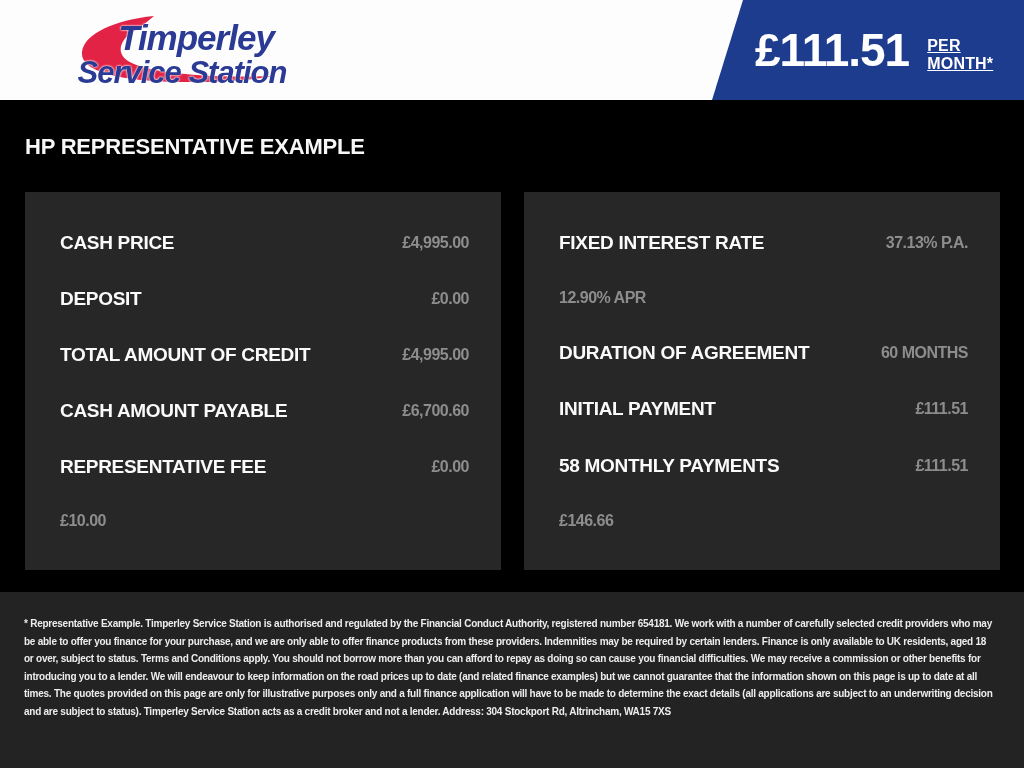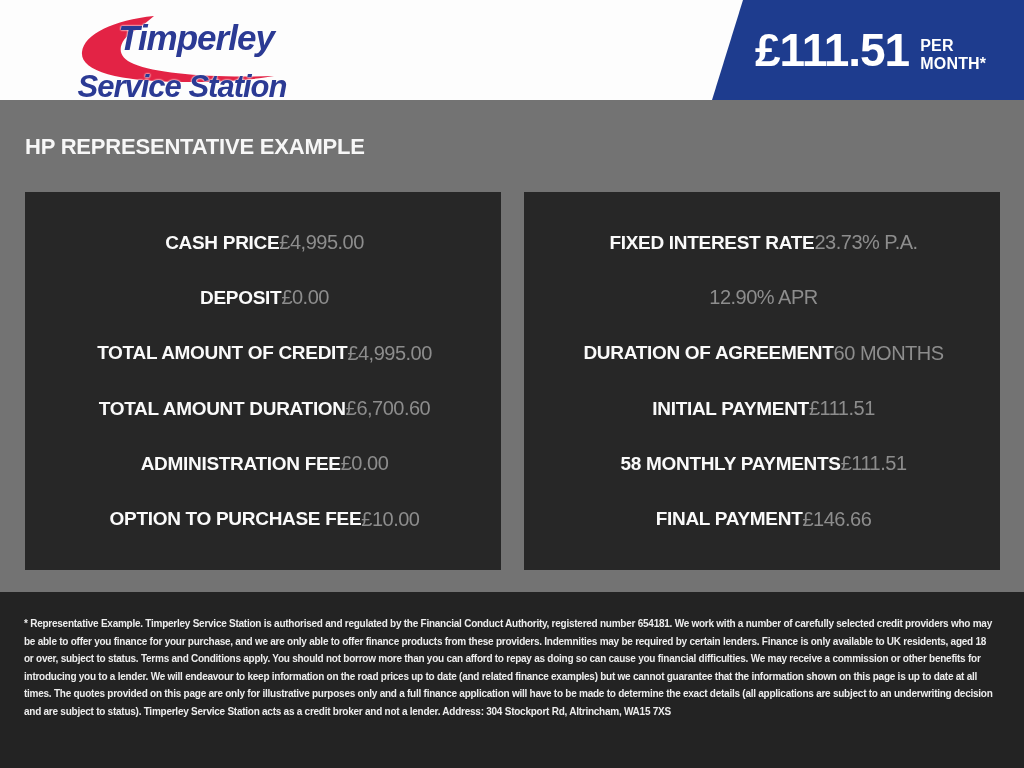--- a/index.html
+++ b/index.html
@@ -23,70 +23,70 @@
     width: 240px; height: 76px;
   }
   .logo svg { position: absolute; top: 0; left: 0; }
   .logo-text {
     position: absolute; top: 6px; left: 0; width: 240px;
     color: #2b3a94; font-weight: bold; font-style: italic;
     text-align: center; line-height: 1.0;
     text-shadow: 0 0 2px #ffffff, 0 0 2px #ffffff;
   }
   .logo-line1 { font-size: 35px; letter-spacing: -1px; display: block; padding-left: 28px; }
-  .logo-line2 { font-size: 31px; letter-spacing: -1px; display: block; margin-top: 16px; }
+  .logo-line2 { font-size: 31px; letter-spacing: -1px; display: block; margin-top: 2px; }
 
   .price-ribbon {
     position: absolute; top: 0; left: 712px;
     width: 312px; height: 100px;
     background: #1e3c8e;
     clip-path: polygon(31px 0%, 100% 0%, 100% 100%, 0% 100%);
     display: flex; align-items: center; justify-content: flex-start;
     padding-left: 43px;
   }
   .price-amount {
     color: #ffffff; font-size: 46px; font-weight: bold;
     letter-spacing: -1px;
   }
   .price-period {
     color: #ffffff; font-size: 16px; font-weight: bold;
-    margin-left: 11px; margin-top: 10px; letter-spacing: 0.2px;
+    margin-left: 18px; margin-top: 10px; letter-spacing: 0.2px; text-decoration: underline;
   }
 
   
   .main {
     position: absolute; top: 100px; left: 0;
     width: 1024px; height: 492px;
-    background: #737373;
+    background: #000000;
   }
   .page-title {
     position: absolute; top: 34px; left: 25px;
     color: #f7f7f7; font-size: 22px; font-weight: bold;
     letter-spacing: -0.2px;
   }
   .panels {
     position: absolute; top: 92px; left: 25px;
     width: 975px; display: flex; gap: 23px;
   }
   .panel {
     background: #272727;
     width: 476px; height: 378px;
     padding: 23px 32px 23px 35px;
     display: flex; flex-direction: column;
   }
   .row {
     flex: 1 1 auto;
-    display: flex; align-items: center; justify-content: center;
+    display: flex; align-items: center; justify-content: space-between;
   }
   .row-label {
     color: #fafafa; font-size: 19px; font-weight: bold;
     letter-spacing: -0.3px; white-space: nowrap;
   }
   .row-value {
-    color: #8d8d8d; font-size: 20px; font-weight: normal;
+    color: #8d8d8d; font-size: 16px; font-weight: bold;
     letter-spacing: -0.5px; white-space: nowrap;
   }
 
   
   .footer {
     position: absolute; top: 592px; left: 0;
     width: 1024px; height: 176px;
     background: #232323;
     padding: 23px 26px 0 24px;
   }
@@ -133,55 +133,53 @@
       </div>
       <div class="row">
         <span class="row-label">DEPOSIT</span>
         <span class="row-value">£0.00</span>
       </div>
       <div class="row">
         <span class="row-label">TOTAL AMOUNT OF CREDIT</span>
         <span class="row-value">£4,995.00</span>
       </div>
       <div class="row">
-        <span class="row-label">TOTAL AMOUNT DURATION</span>
+        <span class="row-label">CASH AMOUNT PAYABLE</span>
         <span class="row-value">£6,700.60</span>
       </div>
       <div class="row">
-        <span class="row-label">ADMINISTRATION FEE</span>
+        <span class="row-label">REPRESENTATIVE FEE</span>
         <span class="row-value">£0.00</span>
       </div>
       <div class="row">
-        <span class="row-label">OPTION TO PURCHASE FEE</span>
         <span class="row-value">£10.00</span>
       </div>
     </div>
 
     <div class="panel">
       <div class="row">
         <span class="row-label">FIXED INTEREST RATE</span>
-        <span class="row-value">23.73% P.A.</span>
+        <span class="row-value">37.13% P.A.</span>
       </div>
       <div class="row">
         <span class="row-value">12.90% APR</span>
       </div>
       <div class="row">
         <span class="row-label">DURATION OF AGREEMENT</span>
         <span class="row-value">60 MONTHS</span>
       </div>
       <div class="row">
         <span class="row-label">INITIAL PAYMENT</span>
         <span class="row-value">£111.51</span>
       </div>
       <div class="row">
         <span class="row-label">58 MONTHLY PAYMENTS</span>
         <span class="row-value">£111.51</span>
       </div>
       <div class="row">
-        <span class="row-label">FINAL PAYMENT</span>
         <span class="row-value">£146.66</span>
       </div>
     </div>
   </div>
 </div>
 
 <div class="footer">
   <p class="disclaimer">* Representative Example. Timperley Service Station is authorised and regulated by the Financial Conduct Authority, registered number 654181. We work with a number of carefully selected credit providers who may be able to offer you finance for your purchase, and we are only able to offer finance products from these providers. Indemnities may be required by certain lenders. Finance is only available to UK residents, aged 18 or over, subject to status. Terms and Conditions apply. You should not borrow more than you can afford to repay as doing so can cause you financial difficulties. We may receive a commission or other benefits for introducing you to a lender. We will endeavour to keep information on the road prices up to date (and related finance examples) but we cannot guarantee that the information shown on this page is up to date at all times. The quotes provided on this page are only for illustrative purposes only and a full finance application will have to be made to determine the exact details (all applications are subject to an underwriting decision and are subject to status). Timperley Service Station acts as a credit broker and not a lender. Address: 304 Stockport Rd, Altrincham, WA15 7XS</p>
 </div>
 

